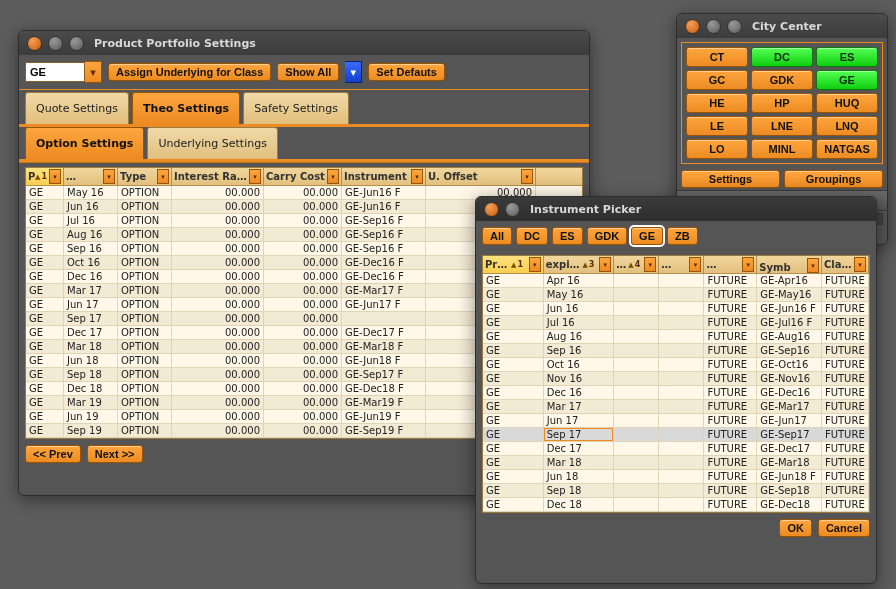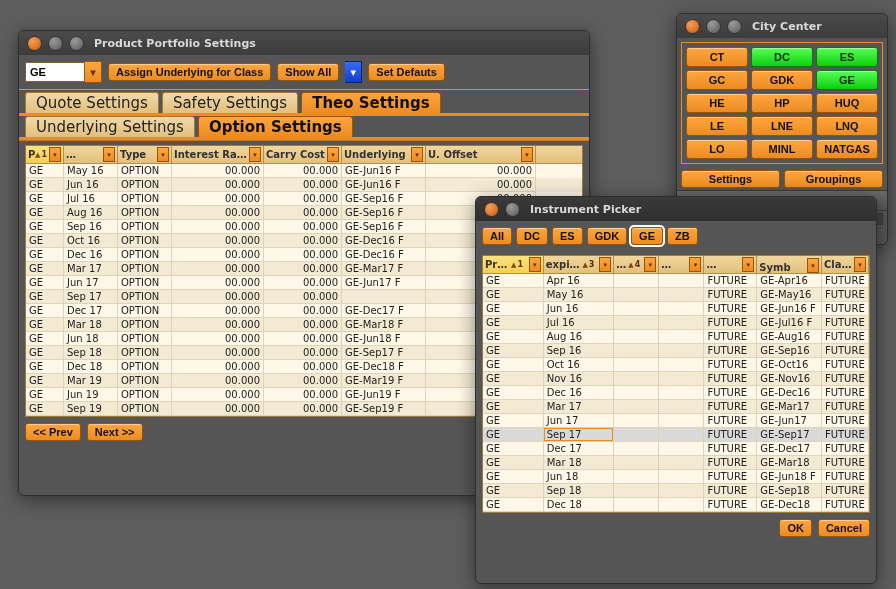--- a/index.html
+++ b/index.html
@@ -65,22 +65,22 @@
     width:16px;height:20px;border:1px solid #9a5300;border-left:none;
     background:linear-gradient(var(--orange-lt),var(--orange));
     display:flex;align-items:center;justify-content:center;color:#5a2e00
   }
   .sel-caret.blue{background:linear-gradient(#3a6bff,#123ec9);border-color:#0a2370;color:#fff}
 
   
   .tabstrip{display:flex;gap:3px;padding:0 6px;align-items:flex-end}
   .tab{
     background:linear-gradient(#f0d9a8,#e2bf7d);
-    border:1px solid #9a7a40;border-bottom:none;padding:1px 10px;border-radius:3px 3px 0 0;
-    cursor:pointer;font-size:15px;
+    border:1px solid #9a7a40;border-bottom:none;padding:9px 10px;border-radius:3px 3px 0 0;
+    cursor:pointer;font-size:11px;
   }
   .tab.active{
     background:linear-gradient(var(--orange-lt),var(--orange));color:#111;font-weight:bold;
     border-color:#9a5300;
   }
   .tabrow-wrap{border-top:1px solid var(--orange);border-bottom:1px solid var(--orange-dk);padding-top:2px}
   .subtab-bar{height:3px;background:var(--orange)}
 
   
   .gridwrap{margin:4px 6px 0 6px; border:1px solid #9a7a40; background:#fff8e8; overflow:hidden}
@@ -184,27 +184,27 @@
     </div>
     <button class="obtn">Assign Underlying for Class</button>
     <button class="obtn">Show All</button>
     <span class="sel-caret blue tri"></span>
     <button class="obtn">Set Defauts</button>
   </div>
 
   <div class="tabrow-wrap">
     <div class="tabstrip" id="pt-tabs1">
         <div class="tab">Quote Settings</div>
+        <div class="tab active">Theo Settings</div>
         <div class="tab">Safety Settings</div>
-        <div class="tab active">Theo Settings</div>
       </div>
     <div class="subtab-bar"></div>
     <div class="tabstrip" id="pt-tabs2" style="margin-top:0">
+        <div class="tab active">Option Settings</div>
         <div class="tab">Underlying Settings</div>
-        <div class="tab active">Option Settings</div>
       </div>
     <div class="subtab-bar"></div>
   </div>
 
   <div class="gridwrap">
     <div class="ghead" id="pt-ghead">
         <div class="gh hl" style="width: 38px;">
           <span class="lbl">Pr…</span>
           <span class="sarrow">▲<span class="snum">1</span></span>
           <span class="dd tri"></span>
@@ -219,21 +219,21 @@
         </div>
         <div class="gh" style="width: 92px;">
           <span class="lbl">Interest Rate</span>
           <span class="dd tri"></span>
         </div>
         <div class="gh" style="width: 78px;">
           <span class="lbl">Carry Cost</span>
           <span class="dd tri"></span>
         </div>
         <div class="gh" style="width: 84px;">
-          <span class="lbl">Underlying</span>
+          <span class="lbl">Instrument</span>
           <span class="dd tri"></span>
         </div>
         <div class="gh" style="width: 110px;">
           <span class="lbl">U. Offset</span>
           <span class="dd tri"></span>
         </div>
       </div>
     <div class="gbody" id="pt-gbody">
         <div class="grow">
           <div class="gc " style="width: 38px;">GE</div>

